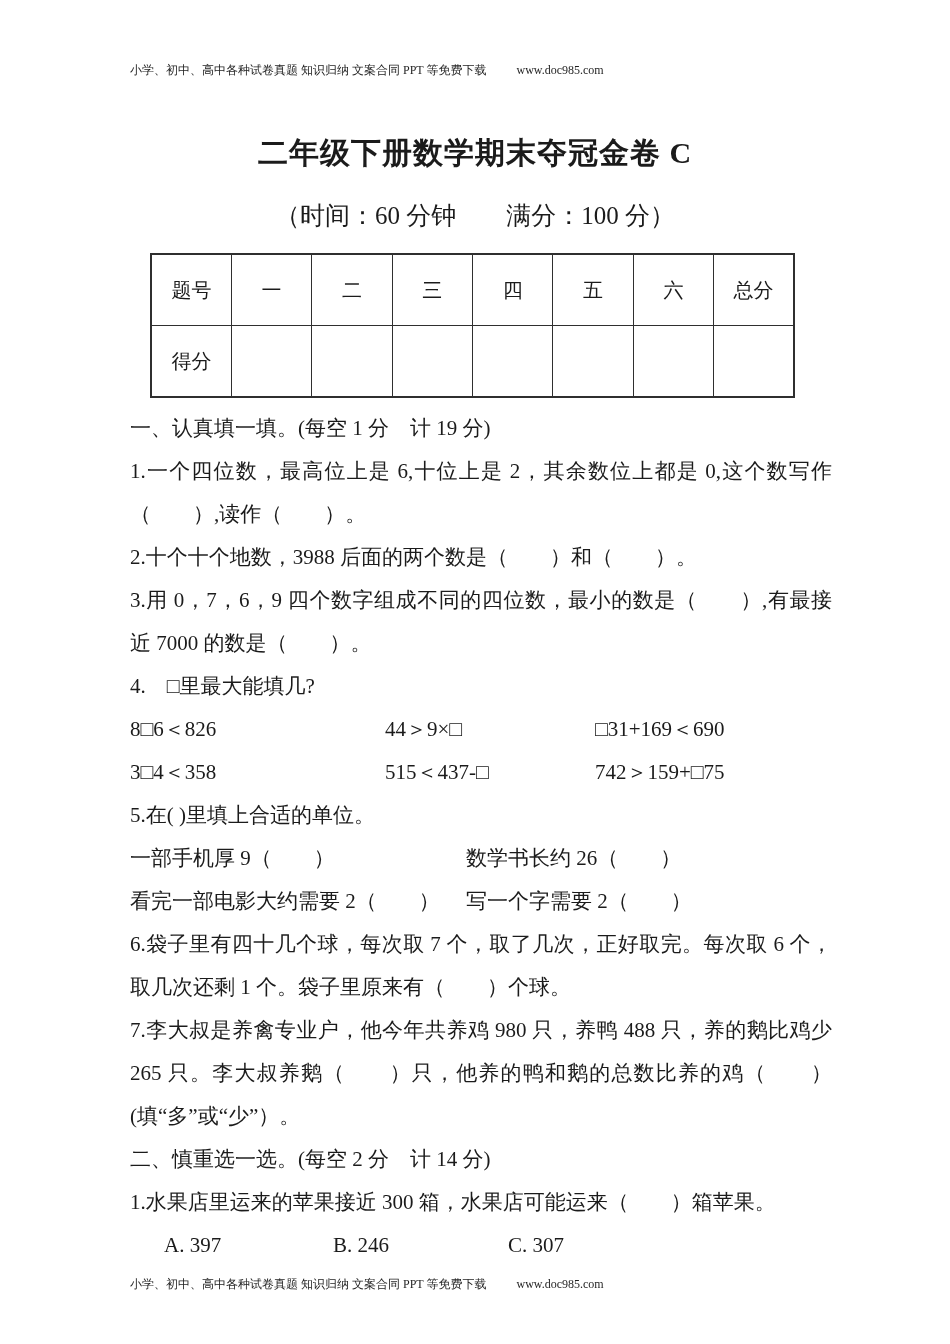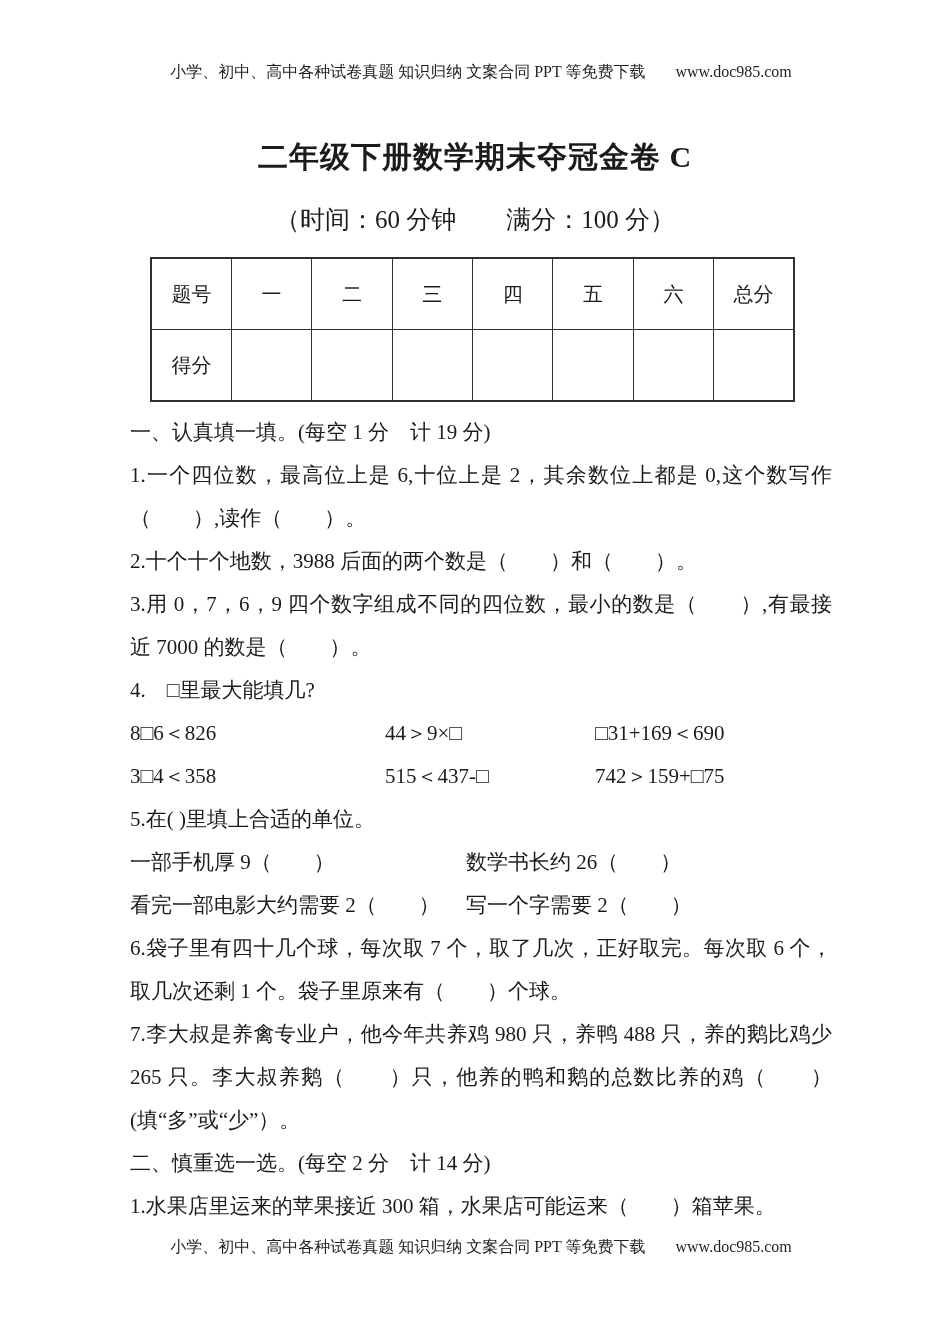--- a/index.html
+++ b/index.html
@@ -13,22 +13,22 @@
     height: 1344px;
     background: #ffffff;
     font-family: "Liberation Serif", "DejaVu Serif", serif;
     color: #1b1b1b;
     box-sizing: border-box;
     overflow: hidden;
   }
   .doc-header, .doc-footer {
     margin-left: 130px;
     margin-right: 118px;
-    text-align: center;
-    font-size: 16px;
+    text-align: left;
+    font-size: 12px;
     color: #1f1f1f;
     white-space: nowrap;
   }
   .doc-header { padding-top: 62px; }
   .doc-footer { margin-top: 9px; }
   .site-url { margin-left: 30px; }
   .title {
     margin: 54px 0 0 0;
     text-align: center;
     font-size: 30px;
@@ -148,20 +148,25 @@
     </div>
 
     <p class="line">6.袋子里有四十几个球，每次取 7 个，取了几次，正好取完。每次取 6 个，取几次还剩 1 个。袋子里原来有（　　）个球。</p>
 
     <p class="line">7.李大叔是养禽专业户，他今年共养鸡 980 只，养鸭 488 只，养的鹅比鸡少 265 只。李大叔养鹅（　　）只，他养的鸭和鹅的总数比养的鸡（　　）(填“多”或“少”）。</p>
 
     <p class="line">二、慎重选一选。(每空 2 分　计 14 分)</p>
 
     <p class="line">1.水果店里运来的苹果接近 300 箱，水果店可能运来（　　）箱苹果。</p>
 
+    <div class="line row-grid options-row">
+      <span>A. 397</span>
+      <span>B. 246</span>
+      <span>C. 307</span>
+    </div>
 
   </div>
 
   <div class="doc-footer">
     <span>小学、初中、高中各种试卷真题 知识归纳 文案合同 PPT 等免费下载</span><span class="site-url">www.doc985.com</span>
   </div>
 
 </div>
 
 </body></html>

